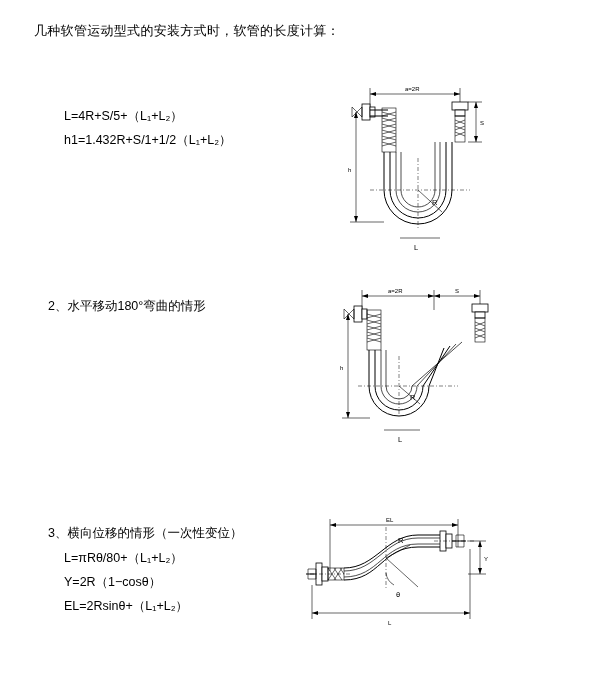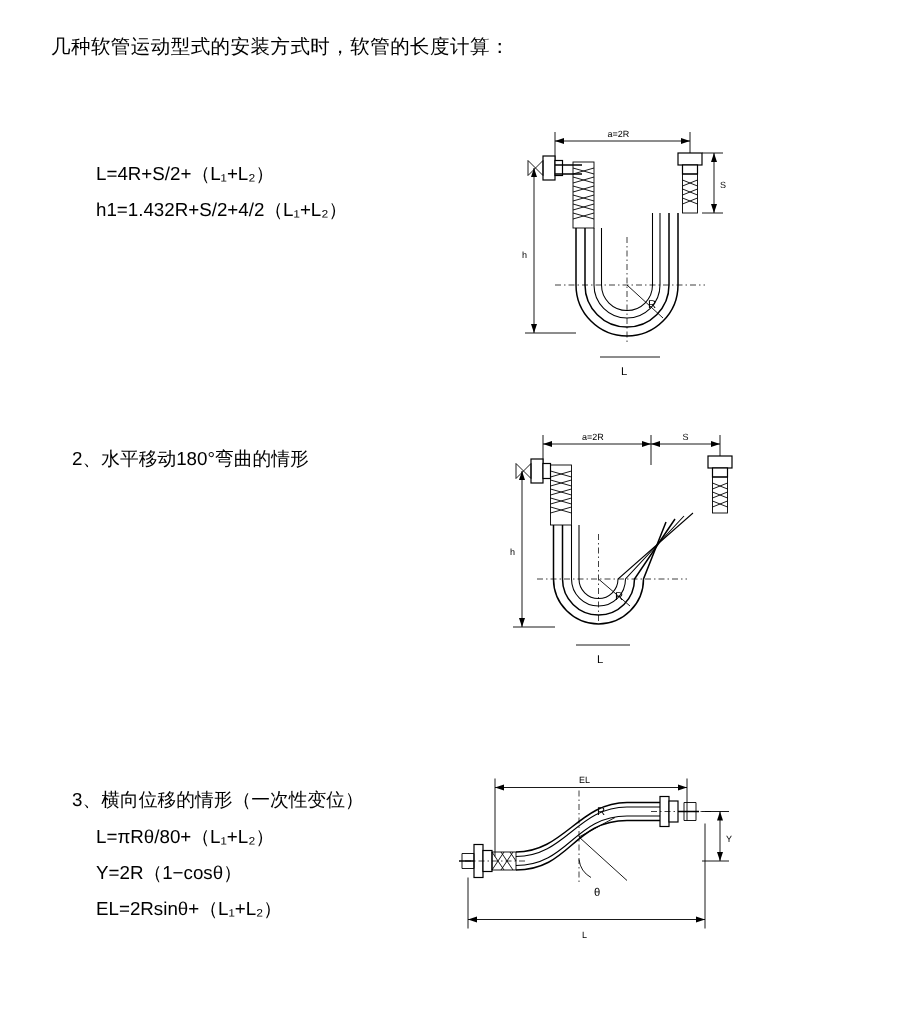--- a/index.html
+++ b/index.html
@@ -75,22 +75,22 @@
 </style>
 </head>
 <body>
 
 <div class="page">
 
   <div class="heading">几种软管运动型式的安装方式时，软管的长度计算：</div>
 
   <div class="section sec1">
     <div class="textblock">
-      <p class="formula">L=4R+S/2+（L₁+L₂）</p>
-      <p class="formula">h1=1.432R+S/2+4/2（L₁+L₂）</p>
+      <p class="formula">L=4R+S/5+（L₁+L₂）</p>
+      <p class="formula">h1=1.432R+S/1+1/2（L₁+L₂）</p>
     </div>
 
     <div class="fig fig1">
       <svg width="210" height="210" viewBox="0 0 210 210">
 
         <line class="dim" x1="70" y1="22" x2="160" y2="22"></line>
         <path class="fillk" d="M70 22 l6 -2 v4 z"></path>
         <path class="fillk" d="M160 22 l-6 -2 v4 z"></path>
         <text class="dimtxt" x="105" y="19">a=2R</text>
         <line class="thin" x1="70" y1="16" x2="70" y2="40"></line>

